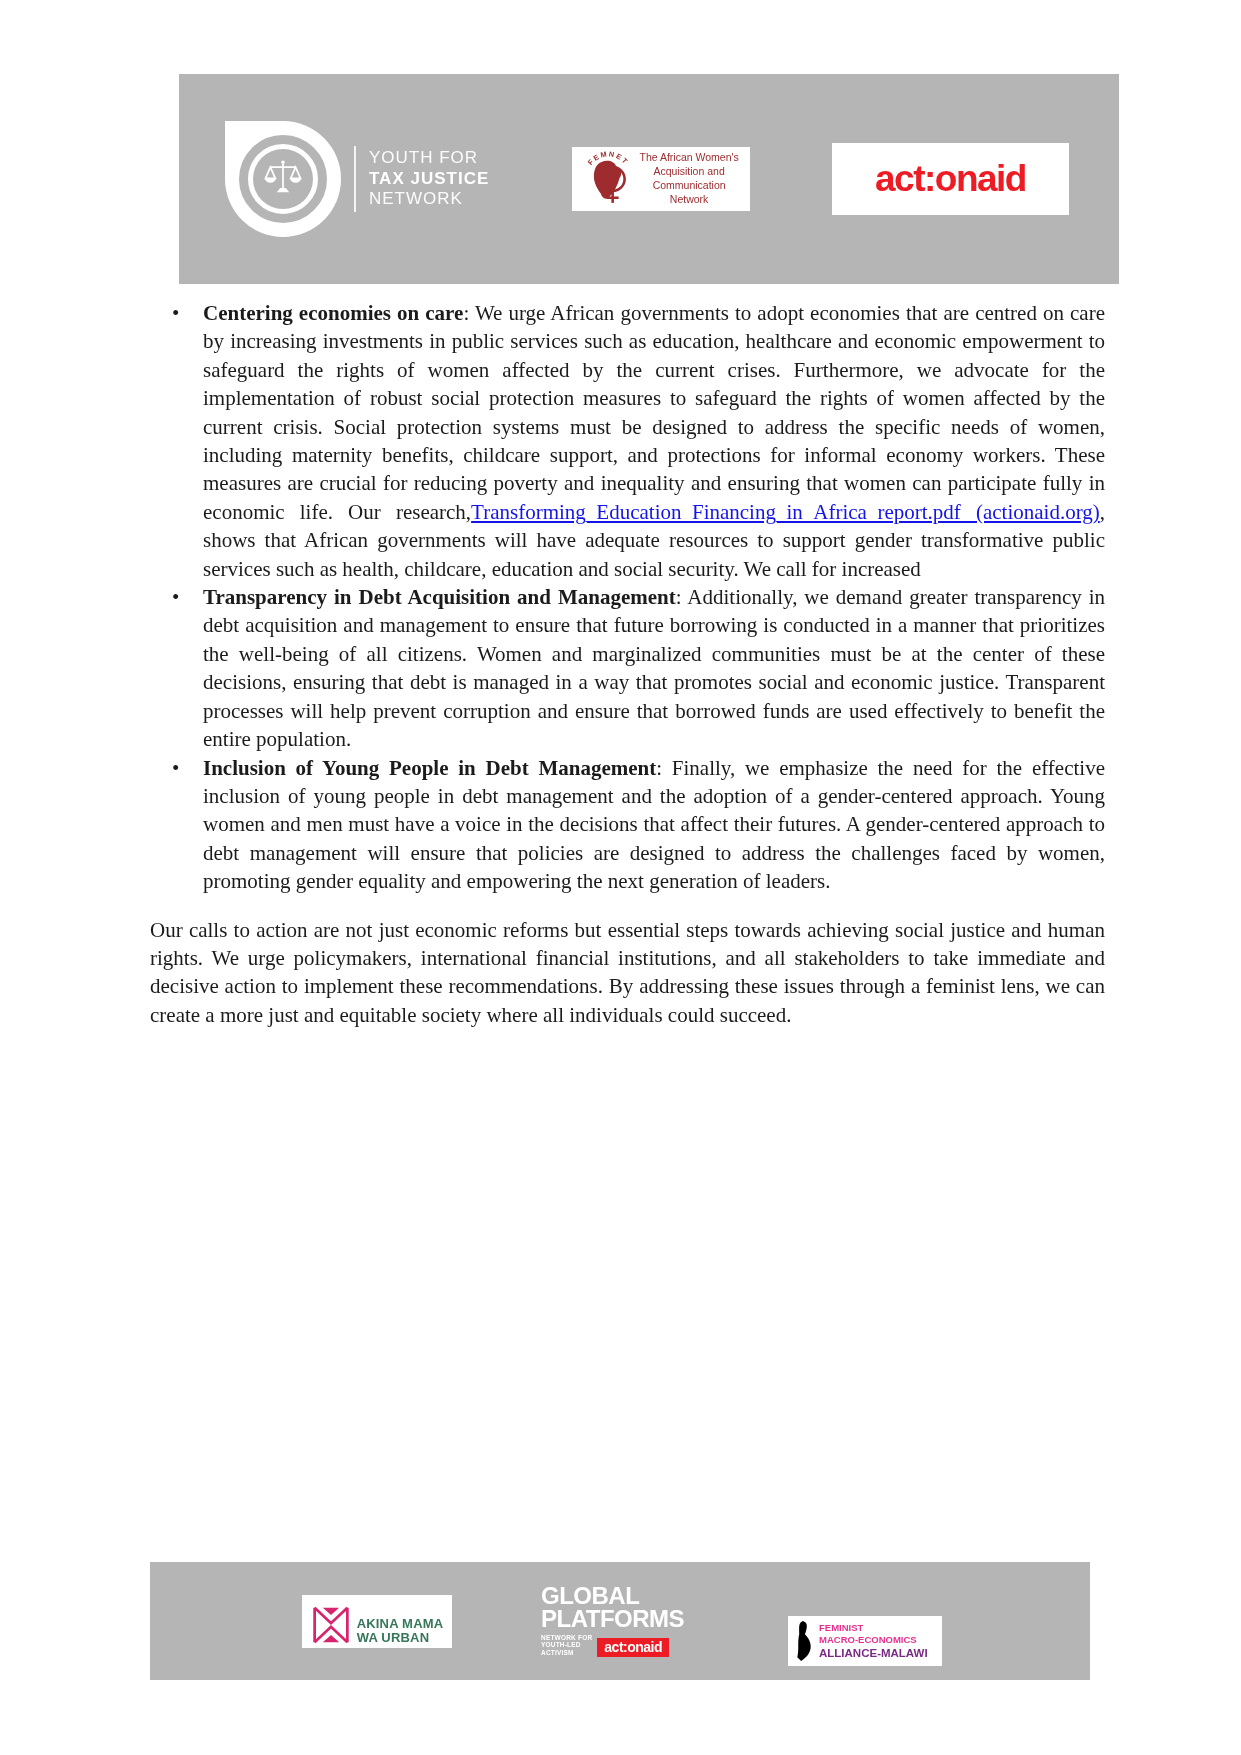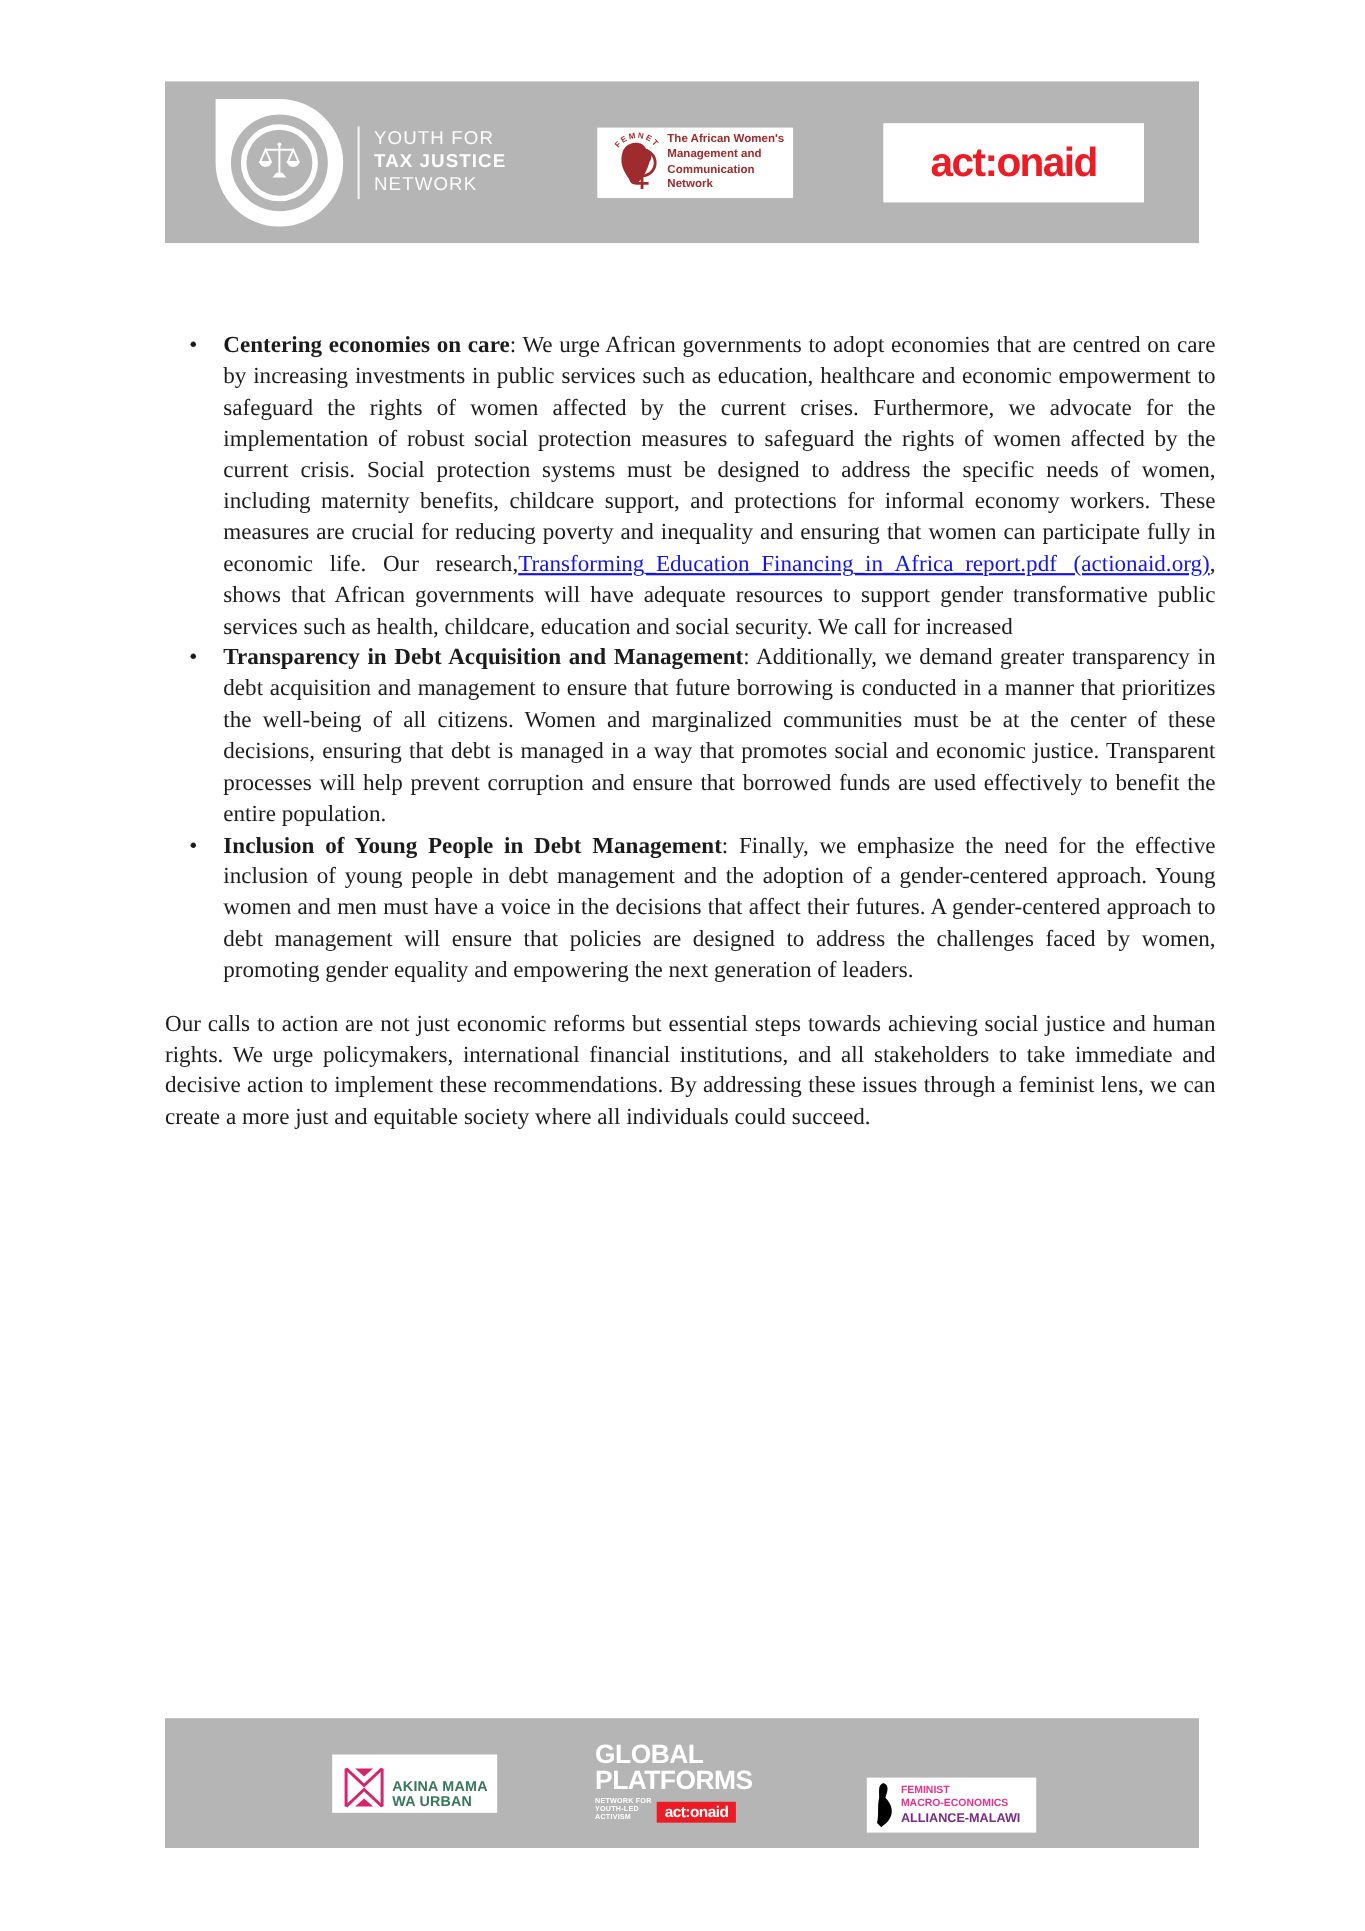--- a/index.html
+++ b/index.html
@@ -1,41 +1,41 @@
 <!DOCTYPE html>
 <html style="--band: #b5b5b5; --link_blue: #1414e8; --actionaid_red: #ed1c24; --femnet_red: #9e2b2e; --yuwm_purple: #6e2c63; --akina_pink: #d6246e; --akina_green: #36775a; --nawi_navy: #1d3d4f; --fmea_pink: #e8318e; --fmea_purple: #7a2b85;"><head>
 <meta charset="utf-8">
 <style>
   html,body{margin:0;padding:0;background:#fff;}
   .page{position:relative;width:1241px;height:1755px;background:#fff;overflow:hidden;
         font-family:"Liberation Sans",sans-serif;}
   .band{position:absolute;left:150px;width:940px;background:var(--band,#b5b5b5);box-sizing:border-box;}
-  .band-header{top:74px;height:147px;display:flex;align-items:center;justify-content:space-between;
-               padding:0 50px 0 46px;}
+  .band-header{top:74px;height:210px;display:flex;align-items:center;justify-content:space-between;
+               padding:0 50px 0 46px;margin-left:29px;}
   .band-footer{top:1562px;height:118px;display:flex;align-items:center;justify-content:space-between;
                padding:0 148px 0 152px;}
 
   
   .ytjn{display:flex;align-items:center;gap:13px;}
   .ytjn-drop{width:116px;height:116px;background:#fff;border-radius:0 58px 58px 58px;
              display:flex;align-items:center;justify-content:center;}
   .ytjn-ring{width:88px;height:88px;border-radius:50%;border:9px solid var(--band,#b5b5b5);
              background:#fff;display:flex;align-items:center;justify-content:center;box-sizing:border-box;}
   .ytjn-disk{width:60px;height:60px;border-radius:50%;background:var(--band,#b5b5b5);
              display:flex;align-items:center;justify-content:center;}
   .ytjn-divider{width:2px;height:66px;background:rgba(255,255,255,.85);}
   .ytjn-text{color:#fff;font-size:17px;line-height:1.22;letter-spacing:1px;}
   .ytjn-text .l1,.ytjn-text .l3{font-weight:normal;opacity:.96;}
   .ytjn-text .l2{font-weight:bold;}
 
   
   .femnet-box{width:178px;height:64px;background:#fff;display:flex;align-items:center;
               gap:5px;padding:3px 7px;box-sizing:border-box;}
-  .femnet-text{font-size:10.5px;font-weight:bold;color:var(--femnet_red,#9e2b2e);
-               line-height:1.32;flex:1;}
+  .femnet-text{font-size:10.5px;font-weight:normal;color:var(--femnet_red,#9e2b2e);
+               line-height:1.32;text-align:center;flex:1;}
 
   
   .aa-box{width:237px;height:72px;background:#fff;display:flex;align-items:center;justify-content:center;}
   .aa-word{color:var(--actionaid_red,#ed1c24);font-weight:bold;font-size:37px;letter-spacing:-1.5px;}
 
   
   .yuwm{display:flex;align-items:center;gap:0px;}
   .yuwm-text{text-align:right;color:var(--yuwm_purple,#6e2c63);font-weight:bold;font-size:14.5px;
              line-height:1.15;letter-spacing:.4px;}
 
@@ -118,21 +118,21 @@
         <text font-size="8.5" font-weight="bold" fill="#9e2b2e" letter-spacing="2" font-family="Liberation Sans, sans-serif">
           <textPath href="#femarc" startOffset="4">FEMNET</textPath>
         </text>
         <path d="M26,14 C33,11 41,13 43,19 C49,21 51,28 47,33 C45,41 41,49 35,55 C31,59 27,57 25,51 C21,45 17,39 17,31 C17,23 20,16 26,14 Z" fill="#9e2b2e"></path>
         <circle cx="39" cy="34" r="14" fill="none" stroke="#9e2b2e" stroke-width="3"></circle>
         <line x1="39" y1="48" x2="39" y2="62" stroke="#9e2b2e" stroke-width="3"></line>
         <line x1="32" y1="56" x2="46" y2="56" stroke="#9e2b2e" stroke-width="3"></line>
       </svg>
       <div class="femnet-text">
         <div>The African Women's</div>
-        <div>Management and</div>
+        <div>Acquisition and</div>
         <div>Communication Network</div>
       </div>
     </div>
 
     <div class="aa-box">
       <span class="aa-word">act:onaid</span>
     </div>
 
   </div>
 

